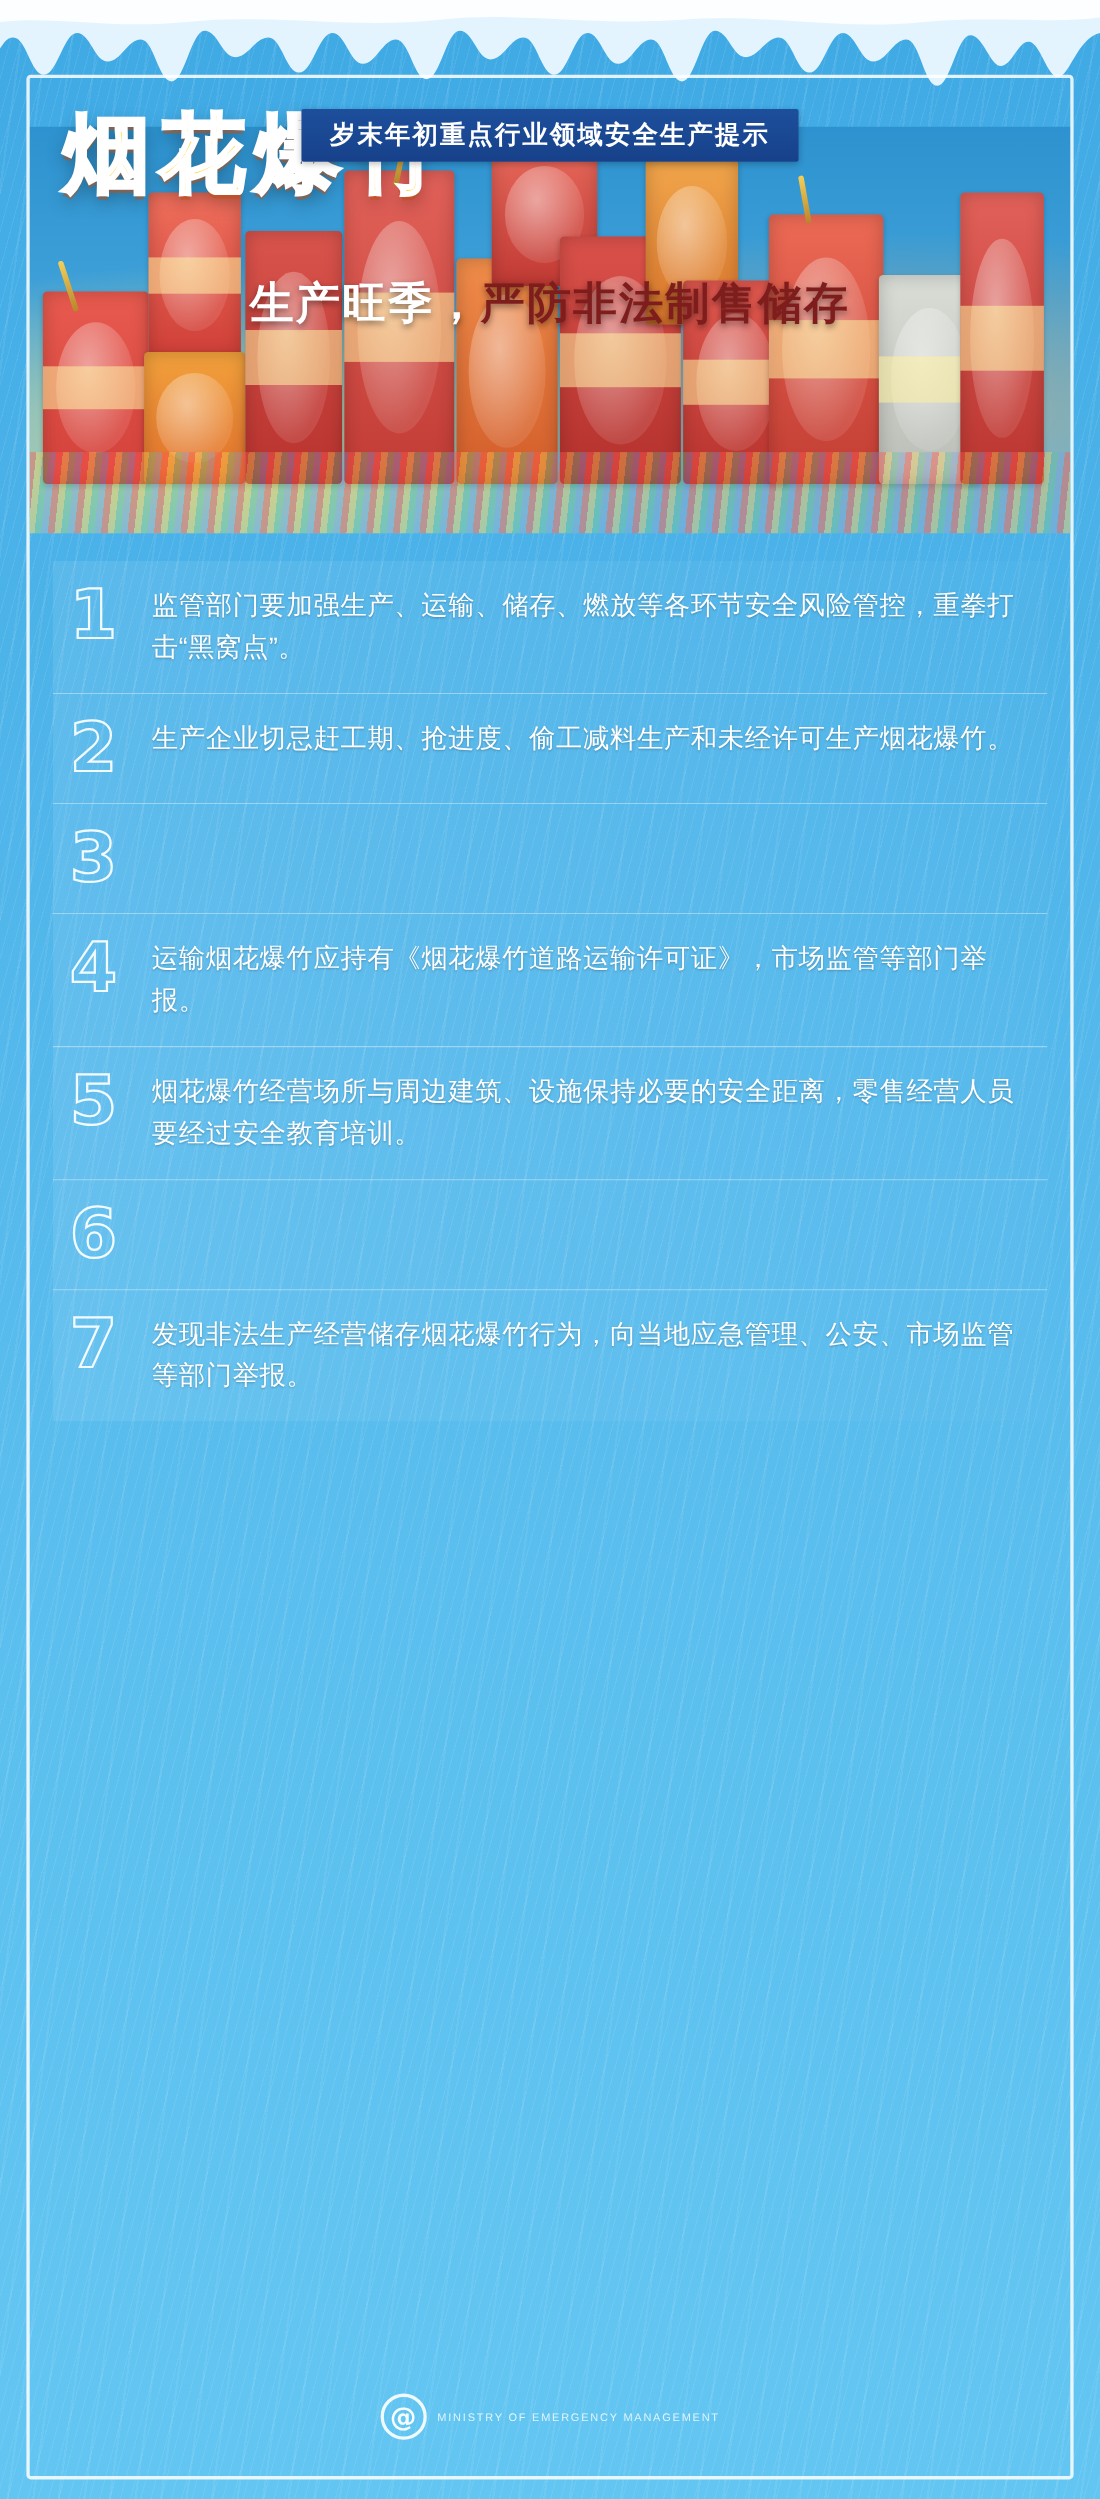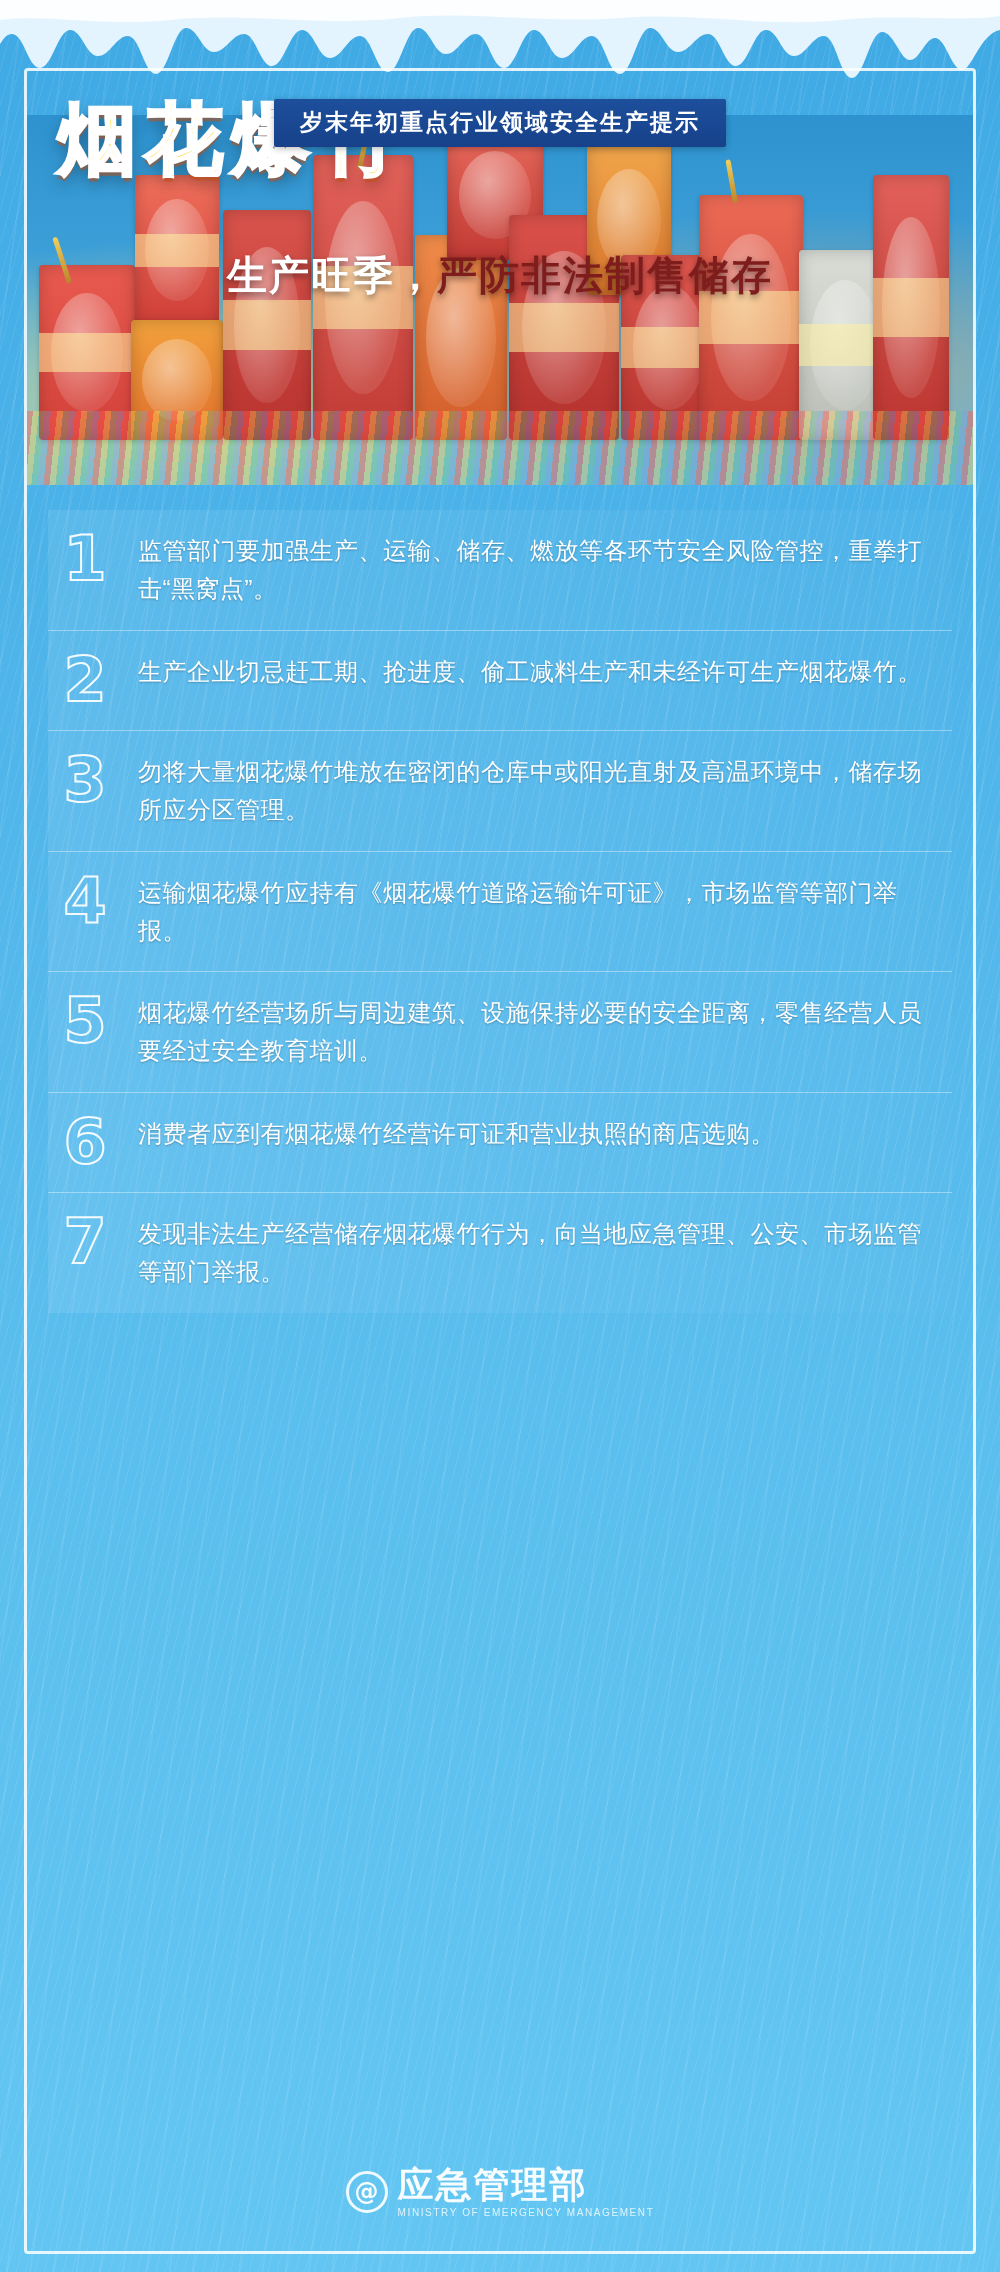--- a/index.html
+++ b/index.html
@@ -327,44 +327,41 @@
     <div class="tip-text">监管部门要加强生产、运输、储存、燃放等各环节安全风险管控，重拳打击“黑窝点”。</div>
   </div>
 
   <div class="tip">
     <div class="tip-num">2</div>
     <div class="tip-text">生产企业切忌赶工期、抢进度、偷工减料生产和未经许可生产烟花爆竹。</div>
   </div>
 
   <div class="tip">
     <div class="tip-num">3</div>
-    <div class="tip-text">勿将大量烟花爆竹堆放在密闭的仓库中或阳光直射及高温环境中，储存场所应分区管理。</div>
   </div>
 
   <div class="tip">
     <div class="tip-num">4</div>
     <div class="tip-text">运输烟花爆竹应持有《烟花爆竹道路运输许可证》，市场监管等部门举报。</div>
   </div>
 
   <div class="tip">
     <div class="tip-num">5</div>
     <div class="tip-text">烟花爆竹经营场所与周边建筑、设施保持必要的安全距离，零售经营人员要经过安全教育培训。</div>
   </div>
 
   <div class="tip">
     <div class="tip-num">6</div>
-    <div class="tip-text">消费者应到有烟花爆竹经营许可证和营业执照的商店选购。</div>
   </div>
 
   <div class="tip">
     <div class="tip-num">7</div>
     <div class="tip-text">发现非法生产经营储存烟花爆竹行为，向当地应急管理、公安、市场监管等部门举报。</div>
   </div>
 
 </div>
 
 <div class="footer">
   <div class="footer-mark">@</div>
   <div class="footer-text">
-    <div class="footer-cn">应急管理部</div>
     <div class="footer-en">MINISTRY OF EMERGENCY MANAGEMENT</div>
   </div>
 </div>
 
 </body></html>

